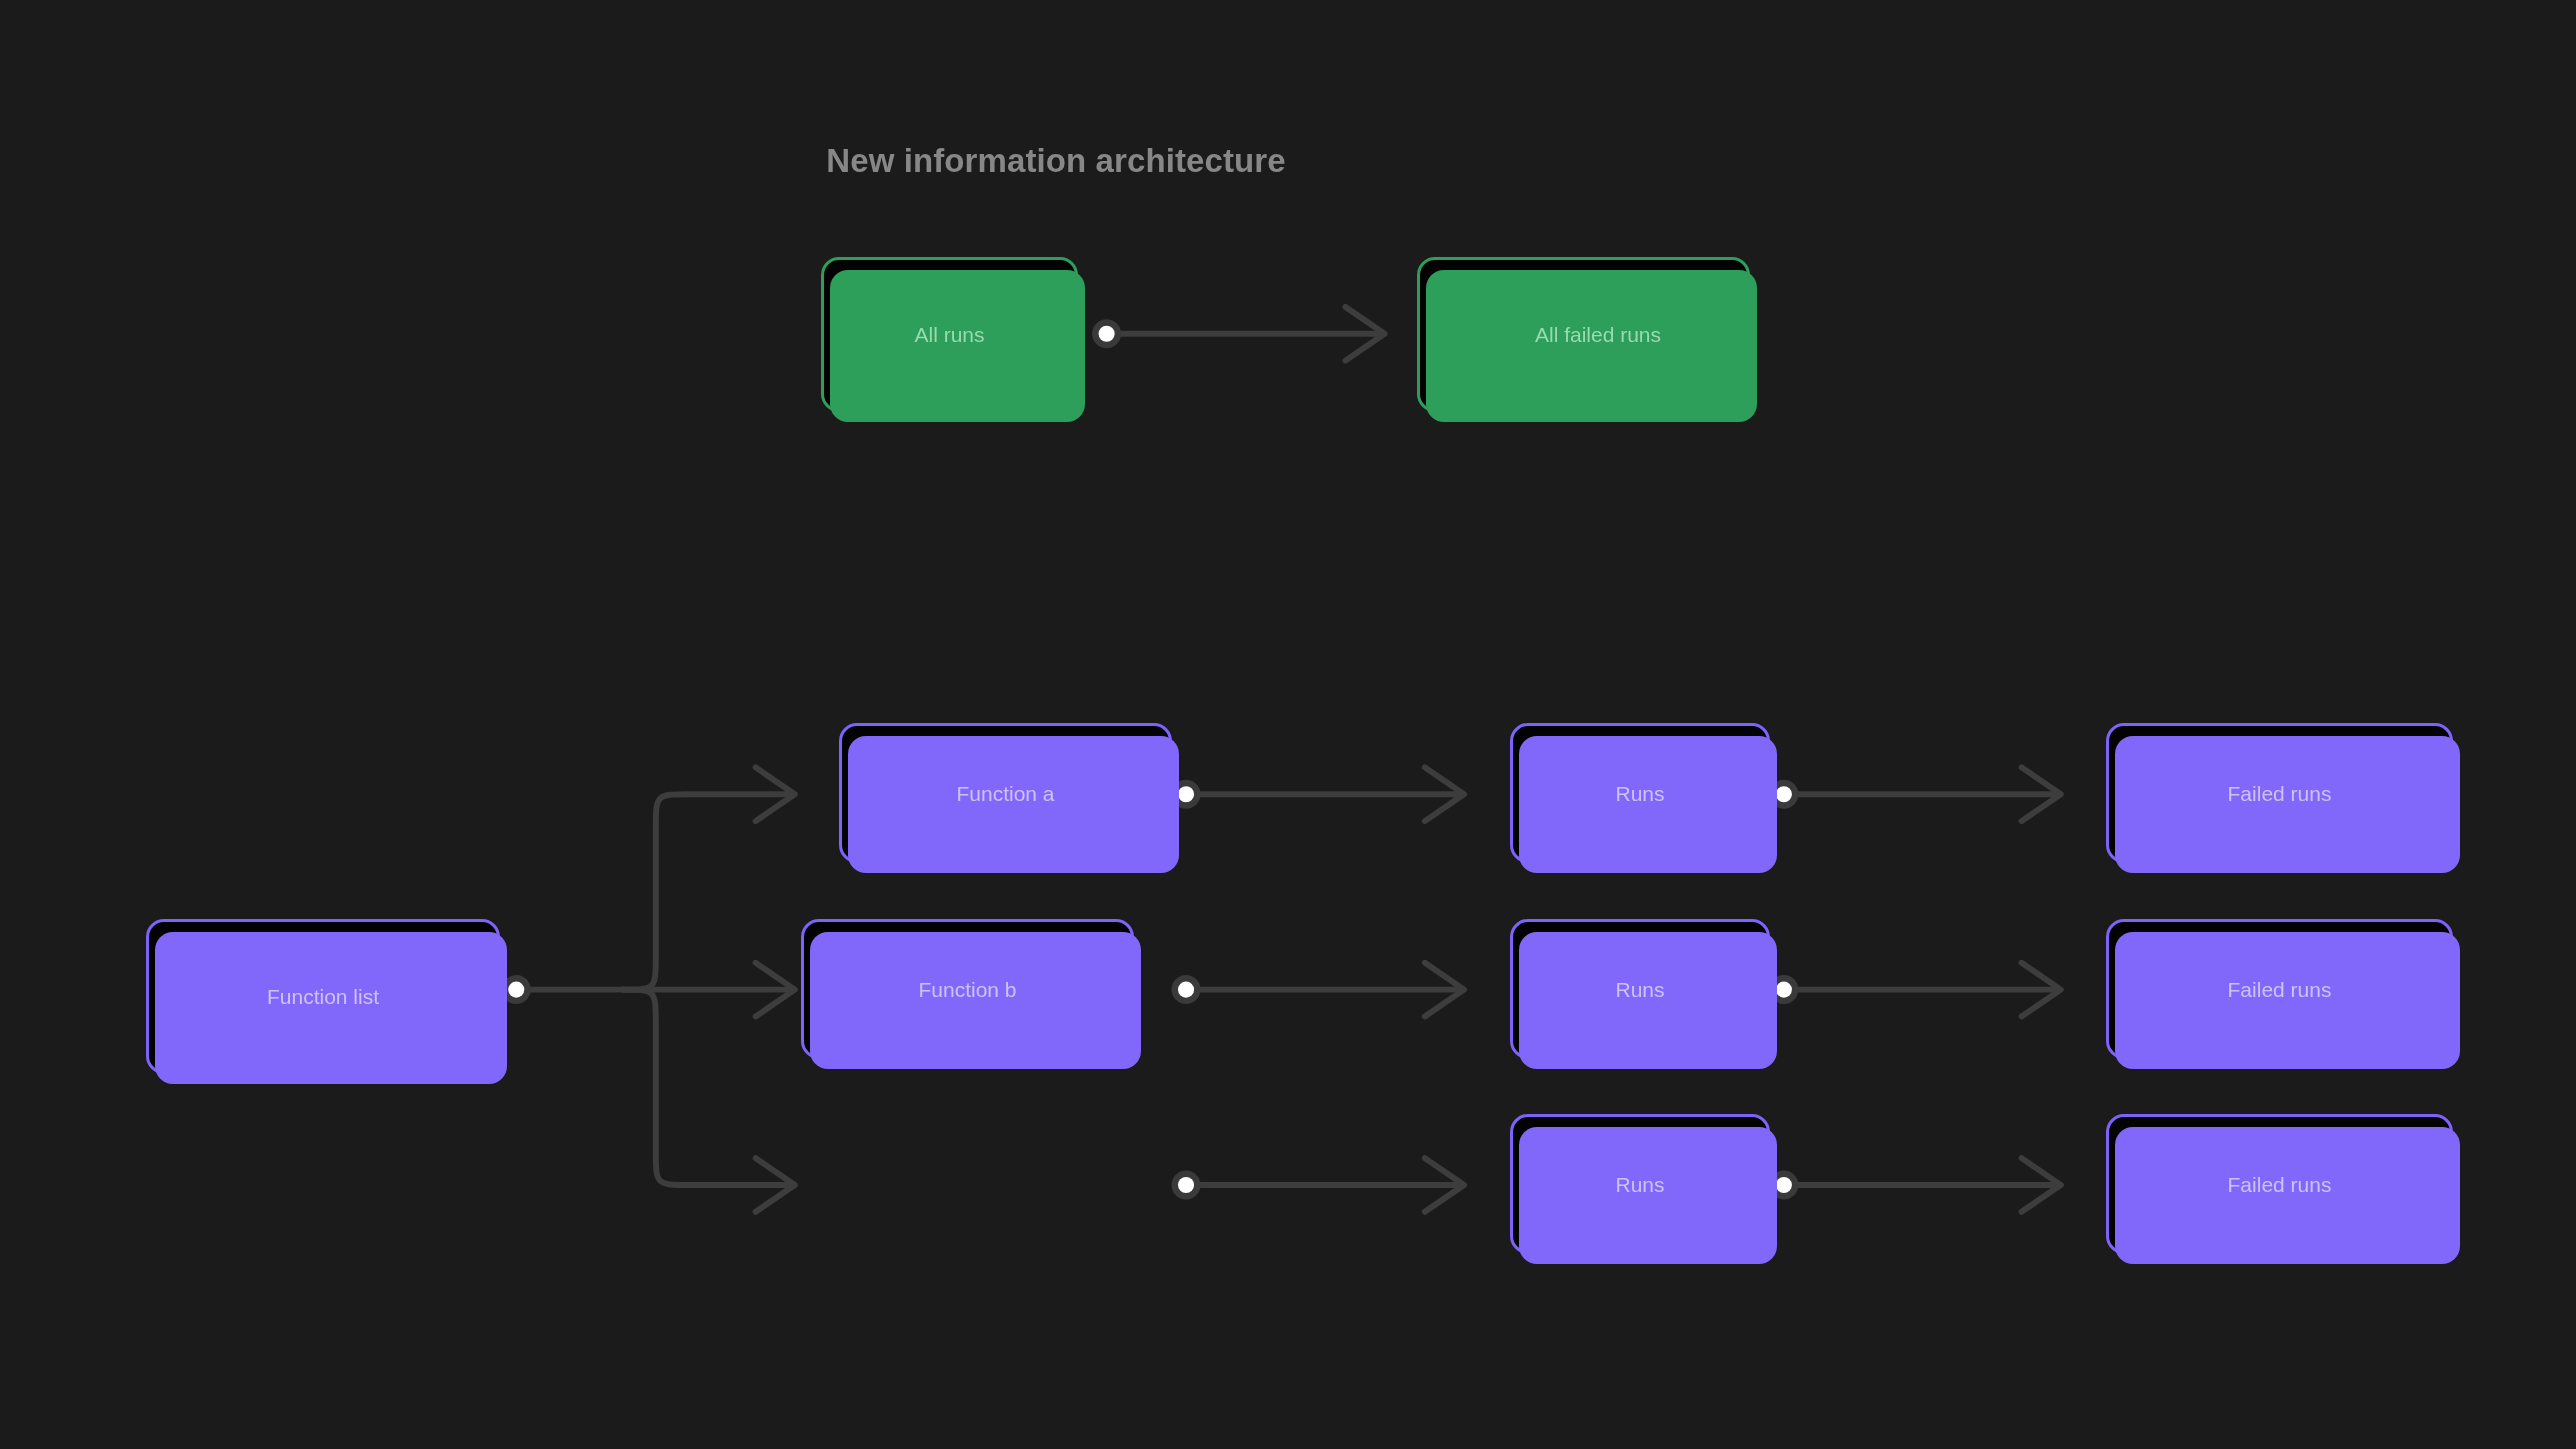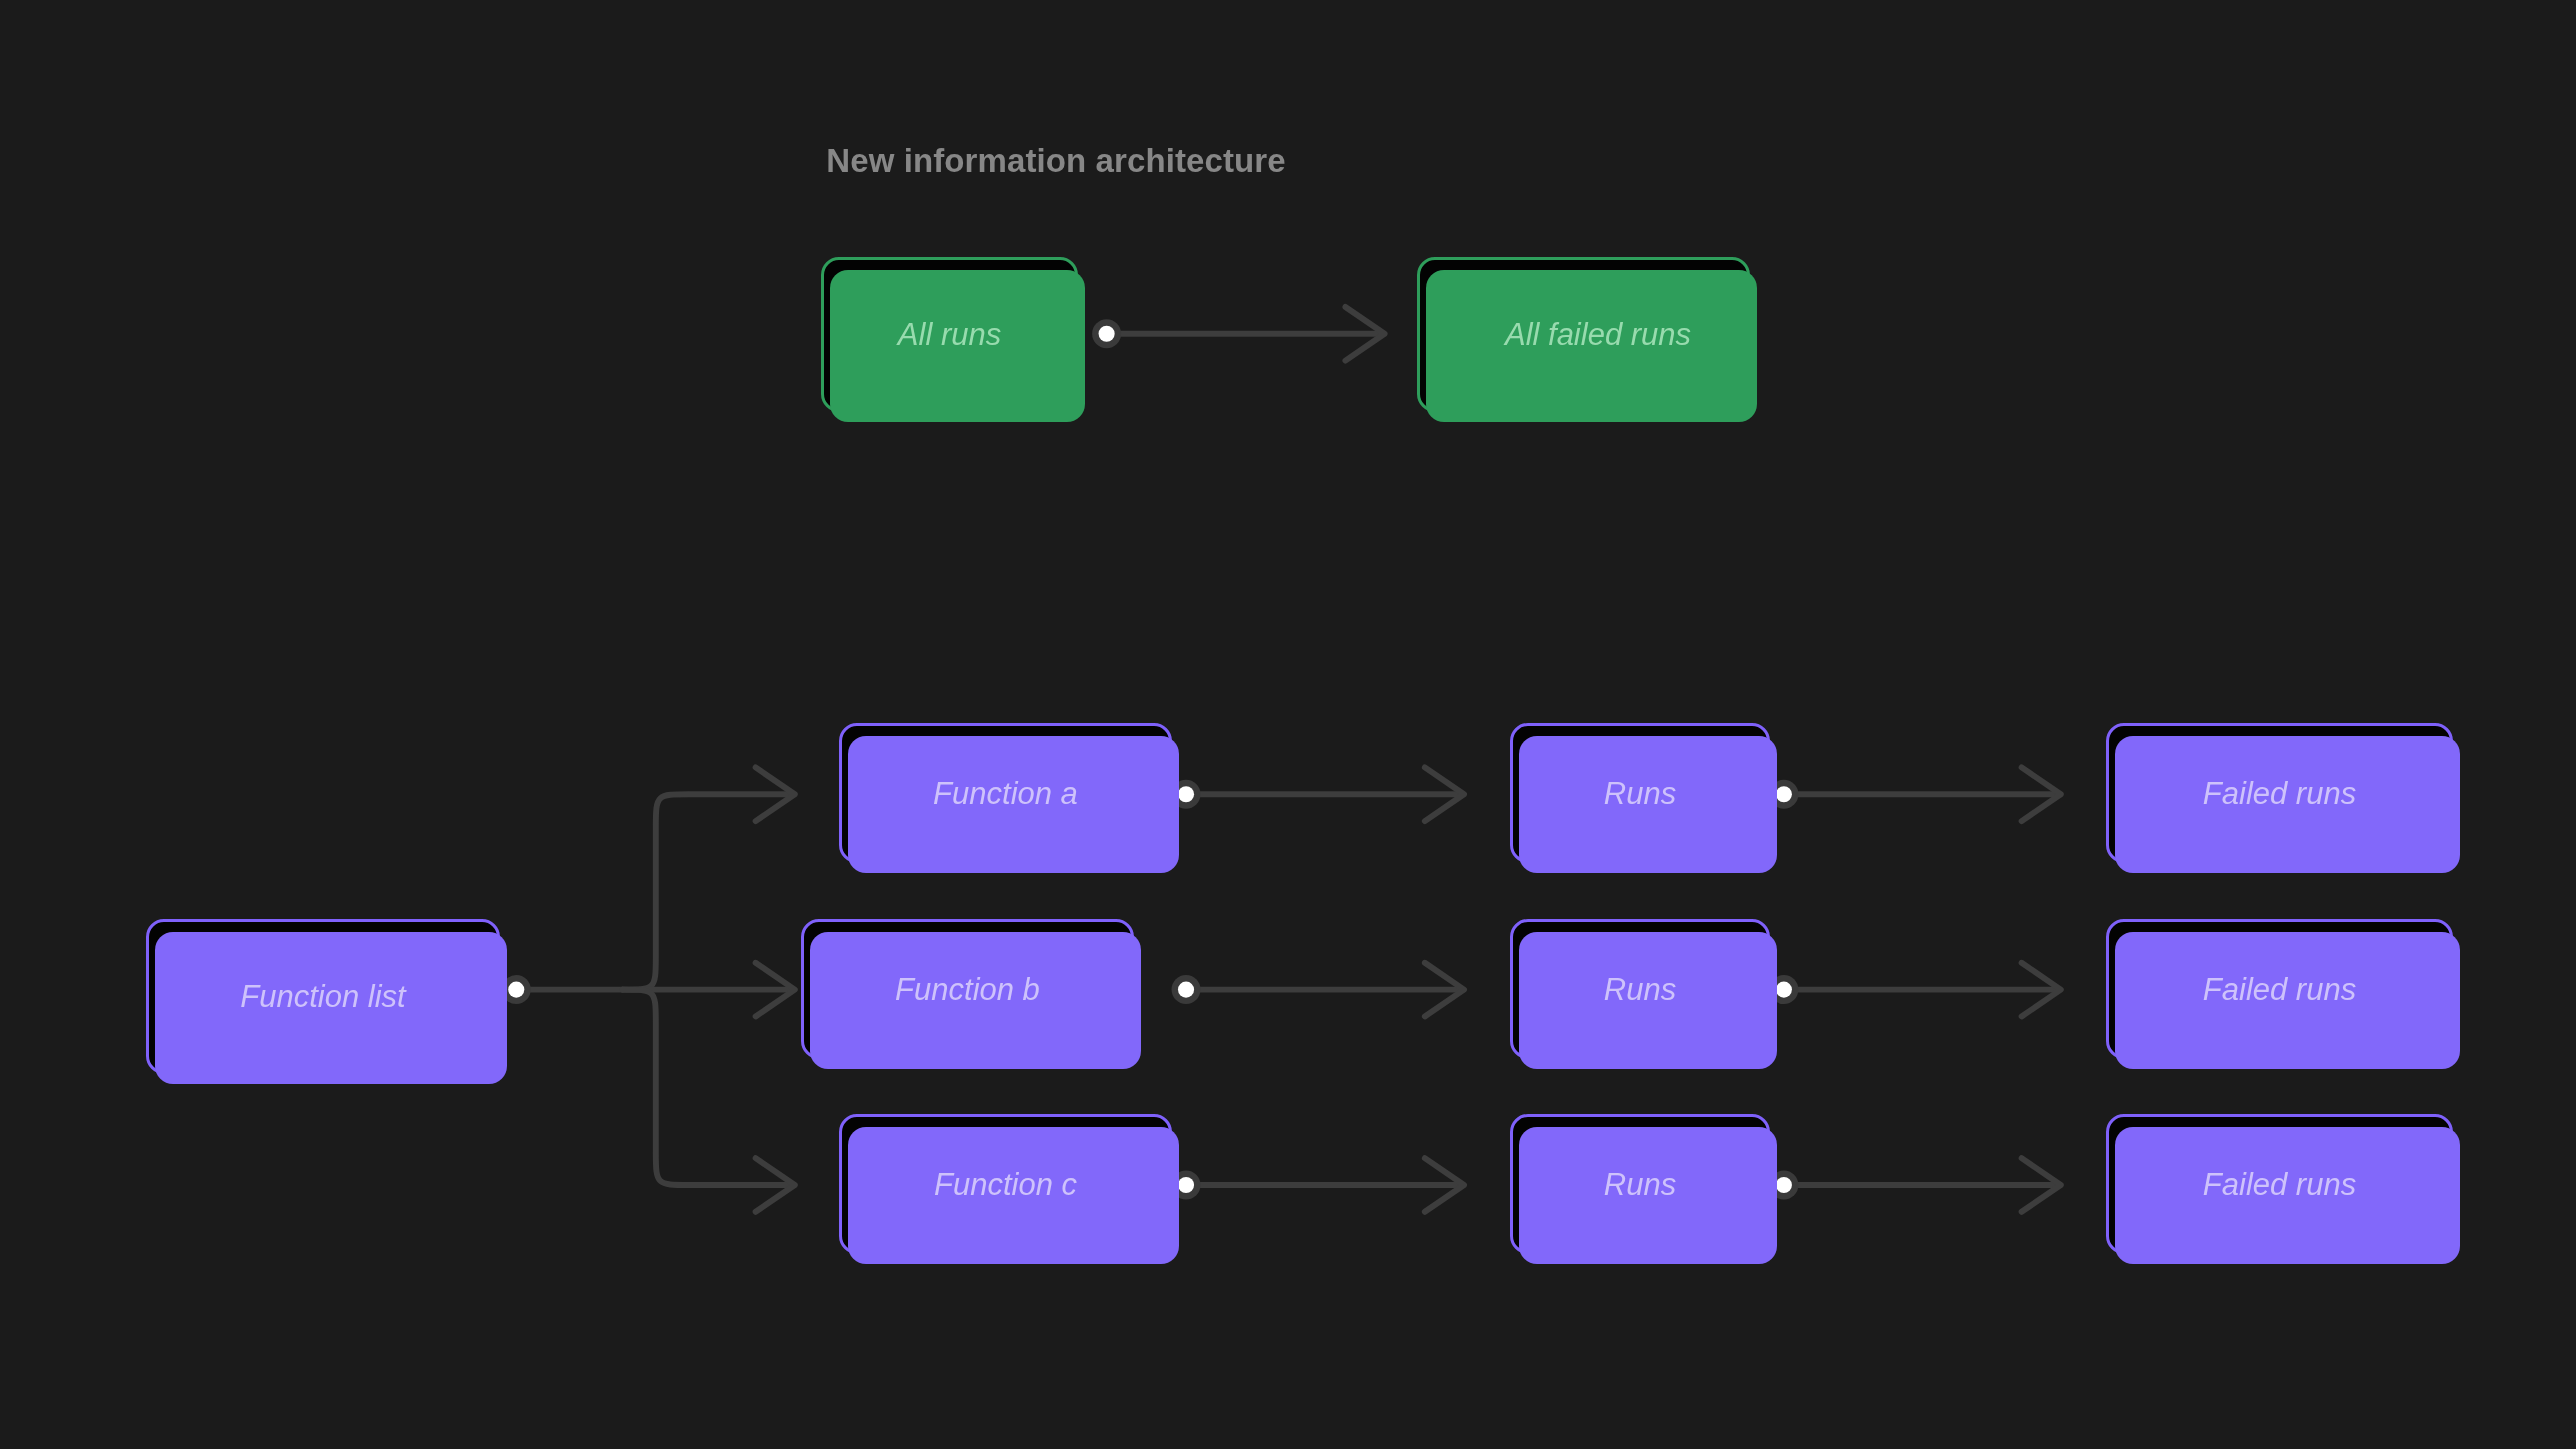--- a/index.html
+++ b/index.html
@@ -45,25 +45,24 @@
     background: #030303;
     border-radius: 18px;
     border-style: solid;
     border-width: 3.8px;
     display: flex;
     align-items: center;
     justify-content: center;
     z-index: 3;
   }
   .node .node-label {
-    font-size: 31px;
+    font-size: 21px;
     font-weight: 400;
     white-space: nowrap;
     line-height: 1;
-    font-style: italic;
   }
   
   .node::after {
     content: "";
     position: absolute;
     left: 6.4px;
     top: 9.7px;
     right: -9.7px;
     bottom: -13px;
     border-radius: 18px;
@@ -123,23 +122,20 @@
   <div class="node purple" style="left:133px; top:919px; width:354px; height:155px;">
     <span class="node-label">Function list</span>
   </div>
 
   <div class="node purple" style="left:826px; top:723px; width:333px; height:140px;">
     <span class="node-label">Function a</span>
   </div>
   <div class="node purple" style="left:788px; top:919px; width:333px; height:140px;">
     <span class="node-label">Function b</span>
   </div>
-  <div class="node purple" style="left:826px; top:1114px; width:333px; height:140px;">
-    <span class="node-label">Function c</span>
-  </div>
 
   <div class="node purple" style="left:1497px; top:723px; width:260px; height:140px;">
     <span class="node-label">Runs</span>
   </div>
   <div class="node purple" style="left:1497px; top:919px; width:260px; height:140px;">
     <span class="node-label">Runs</span>
   </div>
   <div class="node purple" style="left:1497px; top:1114px; width:260px; height:140px;">
     <span class="node-label">Runs</span>
   </div>

